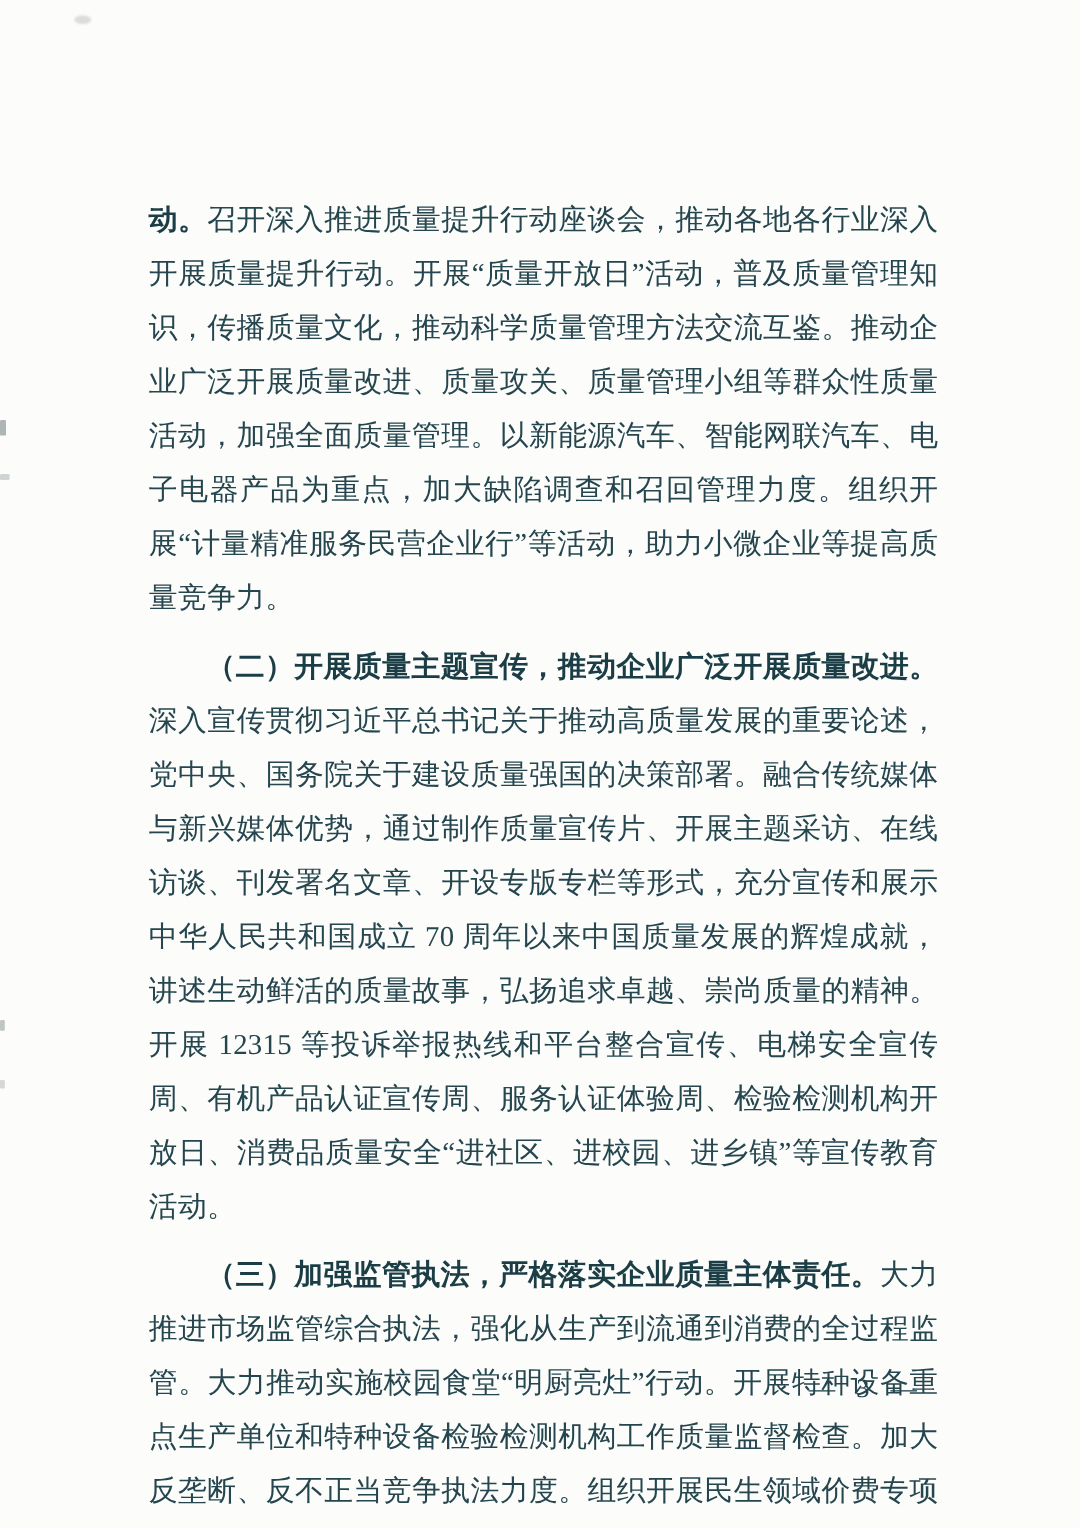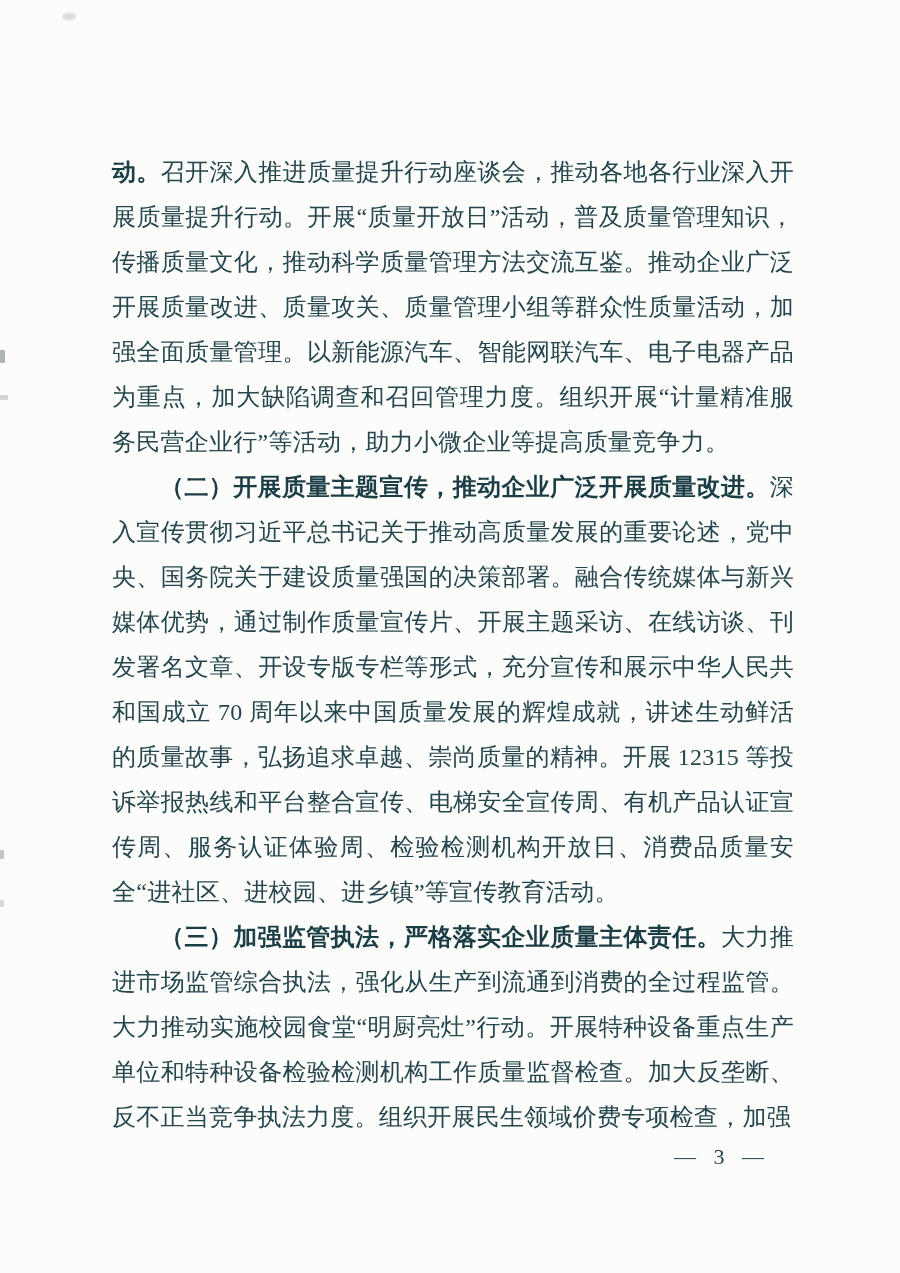--- a/index.html
+++ b/index.html
@@ -26,21 +26,21 @@
     left: 112px;
     top: 150px;
     width: 682px;
     color: var(--text-color);
     font-size: 24px;
     line-height: 45px;
     letter-spacing: 0.25px;
     text-align: justify;
     text-justify: inter-ideograph;
   }
-  .para { margin: 0; }
+  .para { margin: 12px; }
   .para.indent { text-indent: 2em; }
   .run { color: var(--text-color); }
   .run.bold {
     font-weight: bold;
     color: var(--bold-color);
   }
   .footer {
     position: absolute;
     top: 1142px;
     right: 130px;

